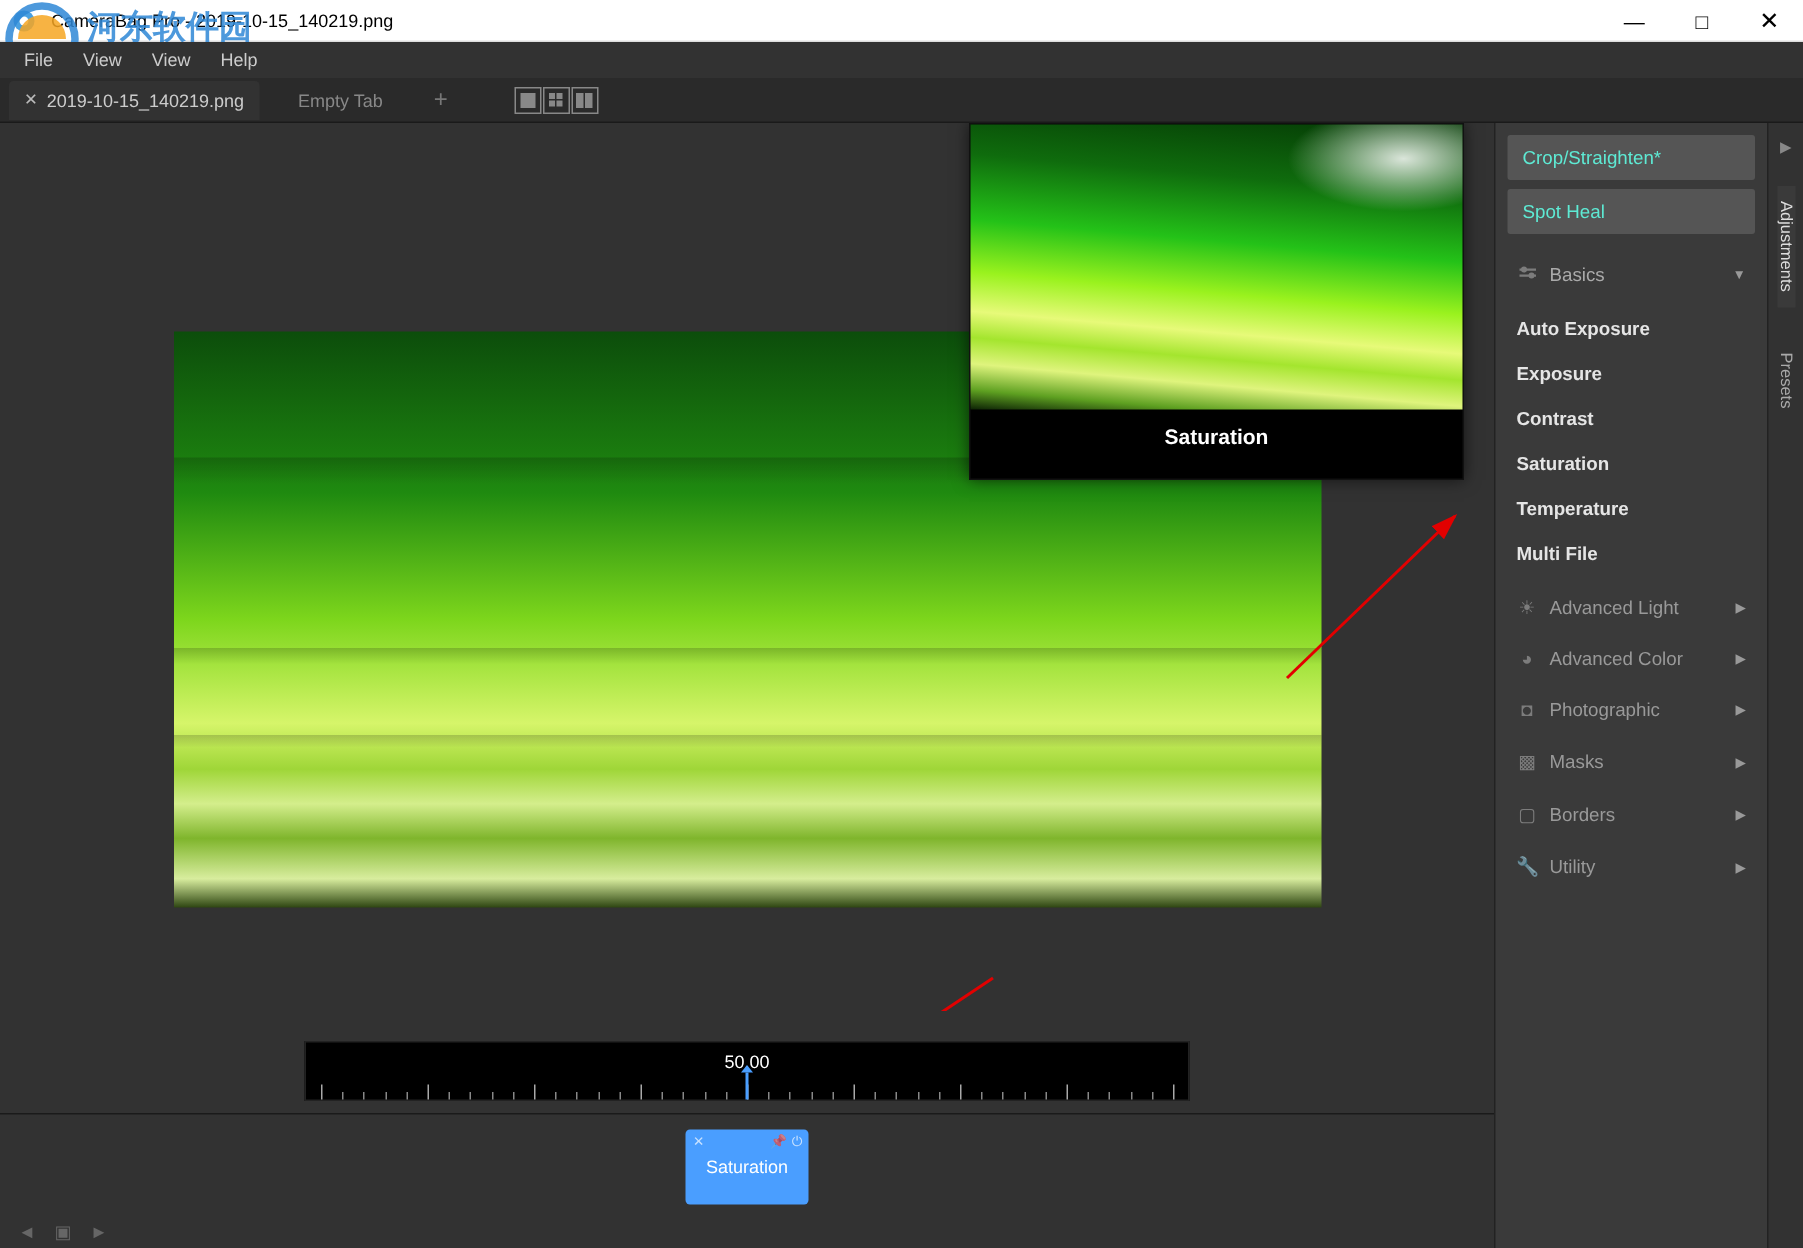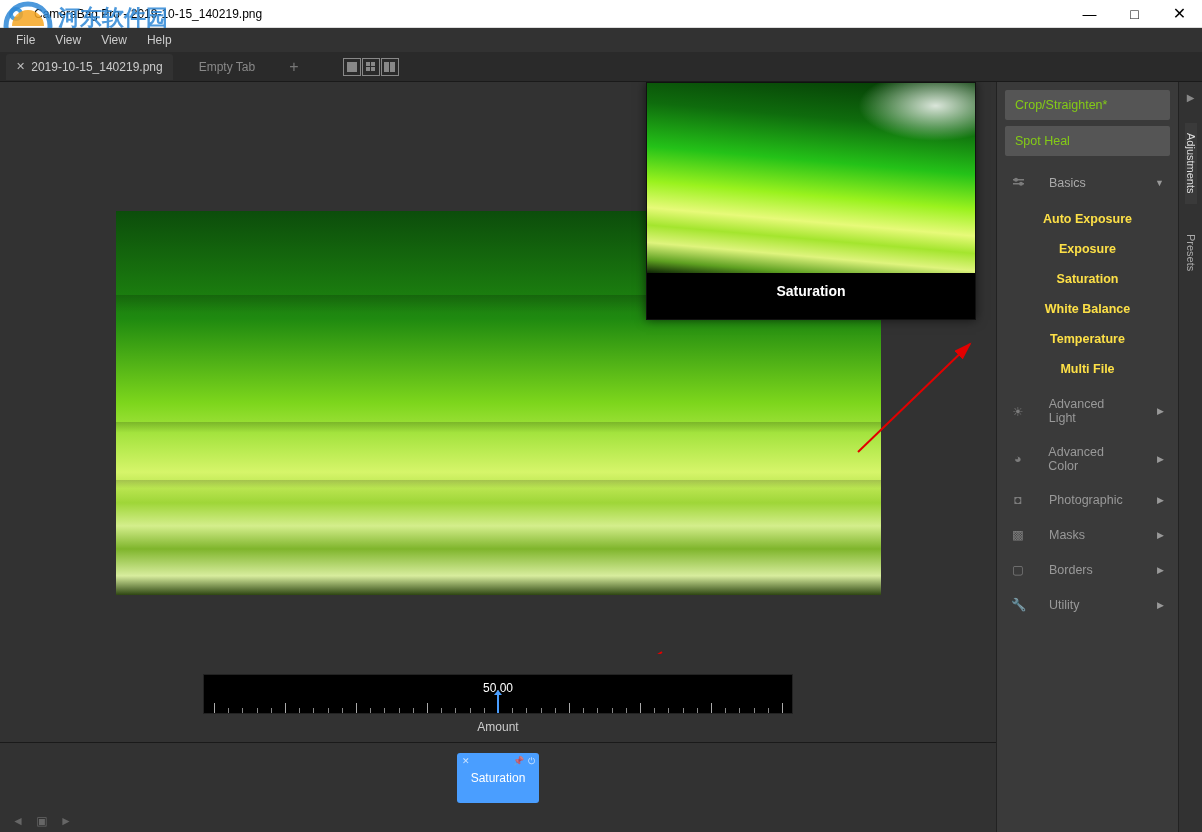--- a/index.html
+++ b/index.html
@@ -70,28 +70,28 @@
   
   .stackbar { height:90px; border-top:1px solid #1a1a1a; position:relative;}
   .stack-chip { position:absolute; top:10px; left:50%; transform:translateX(-50%); width:82px; height:50px; background:#4a9eff; border-radius:3px; color:#fff; font-size:12px; display:flex; align-items:center; justify-content:center;}
   .chip-icons { position:absolute; top:3px; right:4px; font-size:9px; color:rgba(255,255,255,0.7); display:flex; gap:3px;}
   .chip-close { position:absolute; top:3px; left:5px; font-size:9px; color:rgba(255,255,255,0.7);}
   .stack-bottom { position:absolute; bottom:4px; left:10px; display:flex; gap:8px; }
   .sb { width:16px;height:14px; color:#666; font-size:12px; display:flex;align-items:center;justify-content:center;}
 
   
   .sidebar { width:182px; background:#3a3a3a; border-left:1px solid #222; display:flex; flex-direction:column; font-size:12.5px; color:#ccc; padding:8px; gap:6px; position:relative;}
-  .side-btn { background:#555; border-radius:2px; padding:8px 10px; color:#84cc16; font-size:12.5px;}
-  .cat { display:flex; align-items:center; gap:24px; padding:7px 6px; color:#999;}
+  .side-btn { background:#555; border-radius:2px; padding:8px 10px; color:#5eead4; font-size:12.5px;}
+  .cat { display:flex; align-items:center; gap:8px; padding:7px 6px; color:#999;}
   .cat .caret { margin-left:auto; font-size:9px;}
   .cat.header { color:#999; font-weight:normal; margin-top:6px;}
   .cat.open .label { color:#aaa;}
   .cat-ico { width:14px; text-align:center; opacity:0.7;}
   .basics-list { display:flex; flex-direction:column; }
-  .basic-item { padding:8px 6px 8px 6px; color:#fde047; font-weight:600; font-size:12.5px;text-align:center;}
+  .basic-item { padding:8px 6px 8px 6px; color:#e5e5e5; font-weight:600; font-size:12.5px;}
   
   
   .vtabs { width:24px; background:#323232; border-left:1px solid #222; display:flex; flex-direction:column; align-items:center; position:relative;}
   .vtab-caret { color:#888; font-size:10px; margin:10px 0 20px;}
   .vtab { writing-mode: vertical-rl; text-orientation:mixed; color:#aaa; font-size:11px; padding:10px 0; }
   .vtab.active { color:#ddd; background:#3a3a3a;}
   .vtabs .sep { height:20px;}
 
   
   .arrow-svg { position:absolute; pointer-events:none; }
@@ -234,21 +234,20 @@
               <div class="tick minor" style="left: 85%;"></div>
               <div class="tick major" style="left: 87.5%;"></div>
               <div class="tick minor" style="left: 90%;"></div>
               <div class="tick minor" style="left: 92.5%;"></div>
               <div class="tick minor" style="left: 95%;"></div>
               <div class="tick minor" style="left: 97.5%;"></div>
               <div class="tick major" style="left: 100%;"></div>
             </div>
           <div class="ruler-handle"></div>
         </div>
-        <div class="slider-label">Amount</div>
       </div>
 
       <div class="stackbar">
         <div class="stack-chip">
           <span class="chip-close">✕</span>
           <span class="chip-icons">
              <span>📌</span>
              <span>⏻</span>
           </span>
           <span>Saturation</span>
@@ -273,22 +272,22 @@
               <circle cx="4" cy="4.7" r="2" fill="#999"></circle>
               <circle cx="9" cy="8.7" r="2" fill="#999"></circle>
             </svg>
         </span>
         <span class="label">Basics</span>
         <span class="caret">▼</span>
       </div>
       <div class="basics-list">
         <div class="basic-item">Auto Exposure</div>
         <div class="basic-item">Exposure</div>
+        <div class="basic-item">Contrast</div>
         <div class="basic-item">Saturation</div>
-        <div class="basic-item">White Balance</div>
         <div class="basic-item">Temperature</div>
         <div class="basic-item">Multi File</div>
       </div>
 
       <div class="cat">
         <span class="cat-ico">☀</span>
         <span>Advanced Light</span>
         <span class="caret">▶</span>
       </div>
       <div class="cat">

